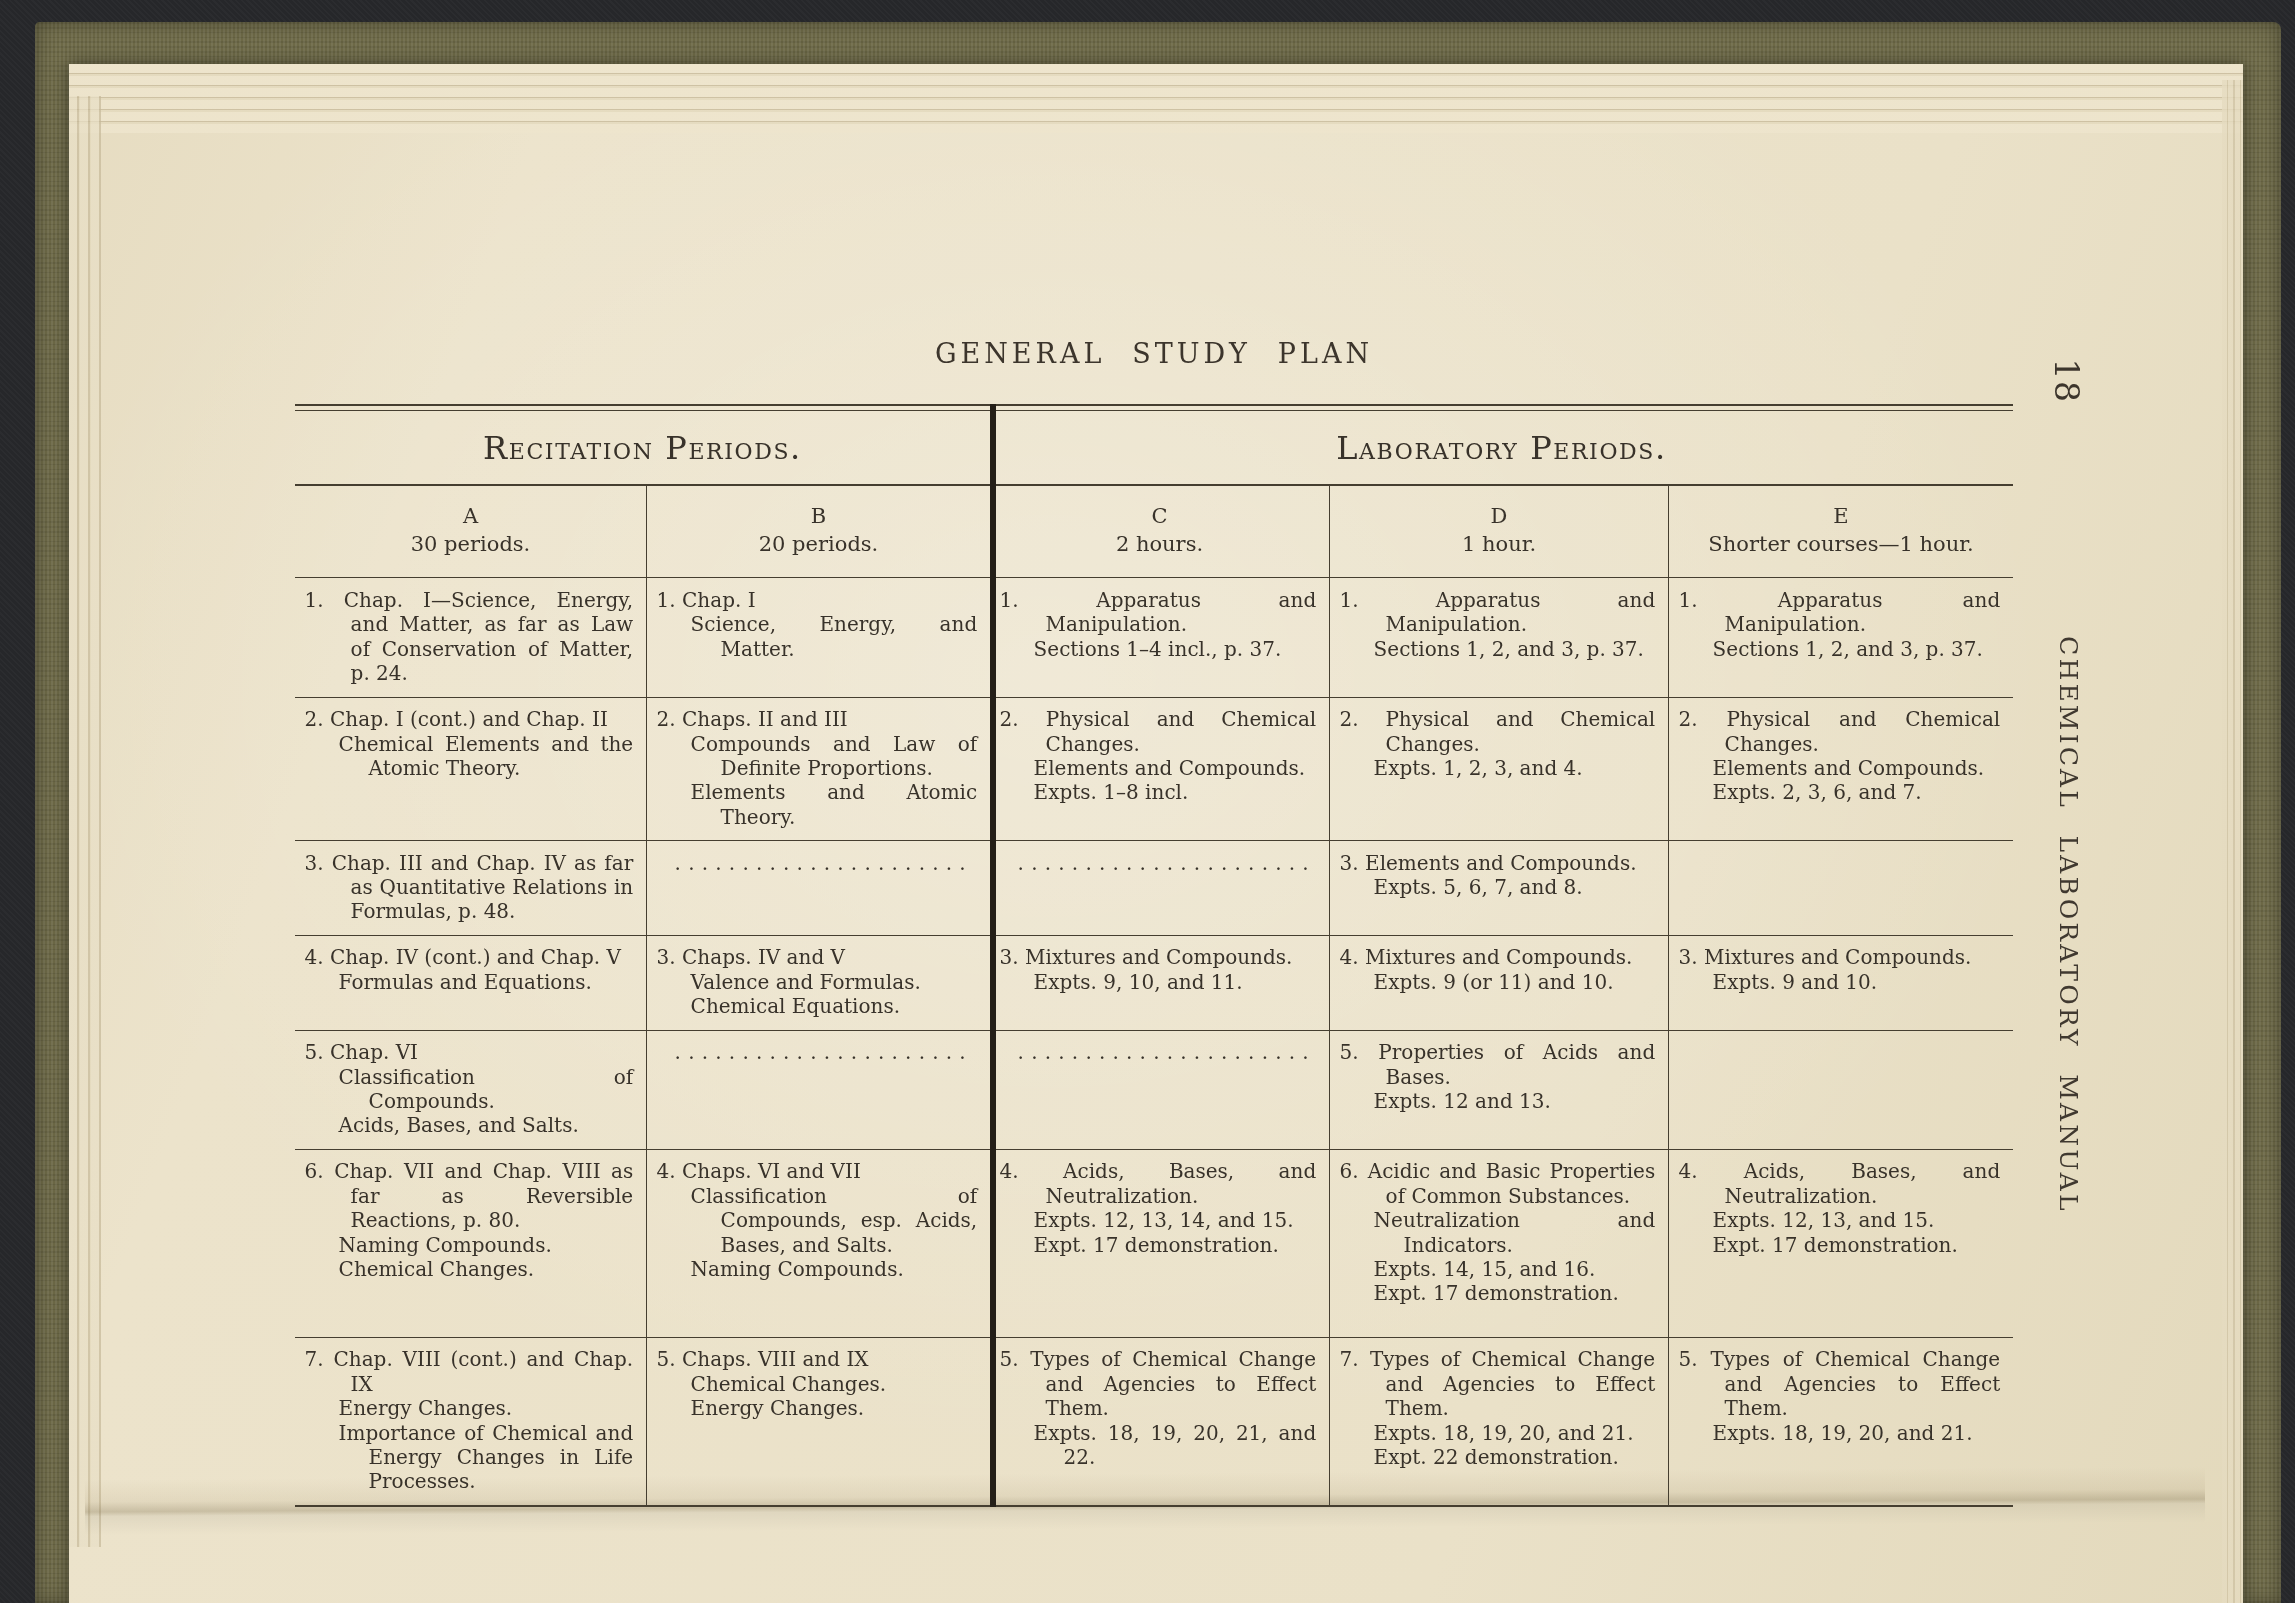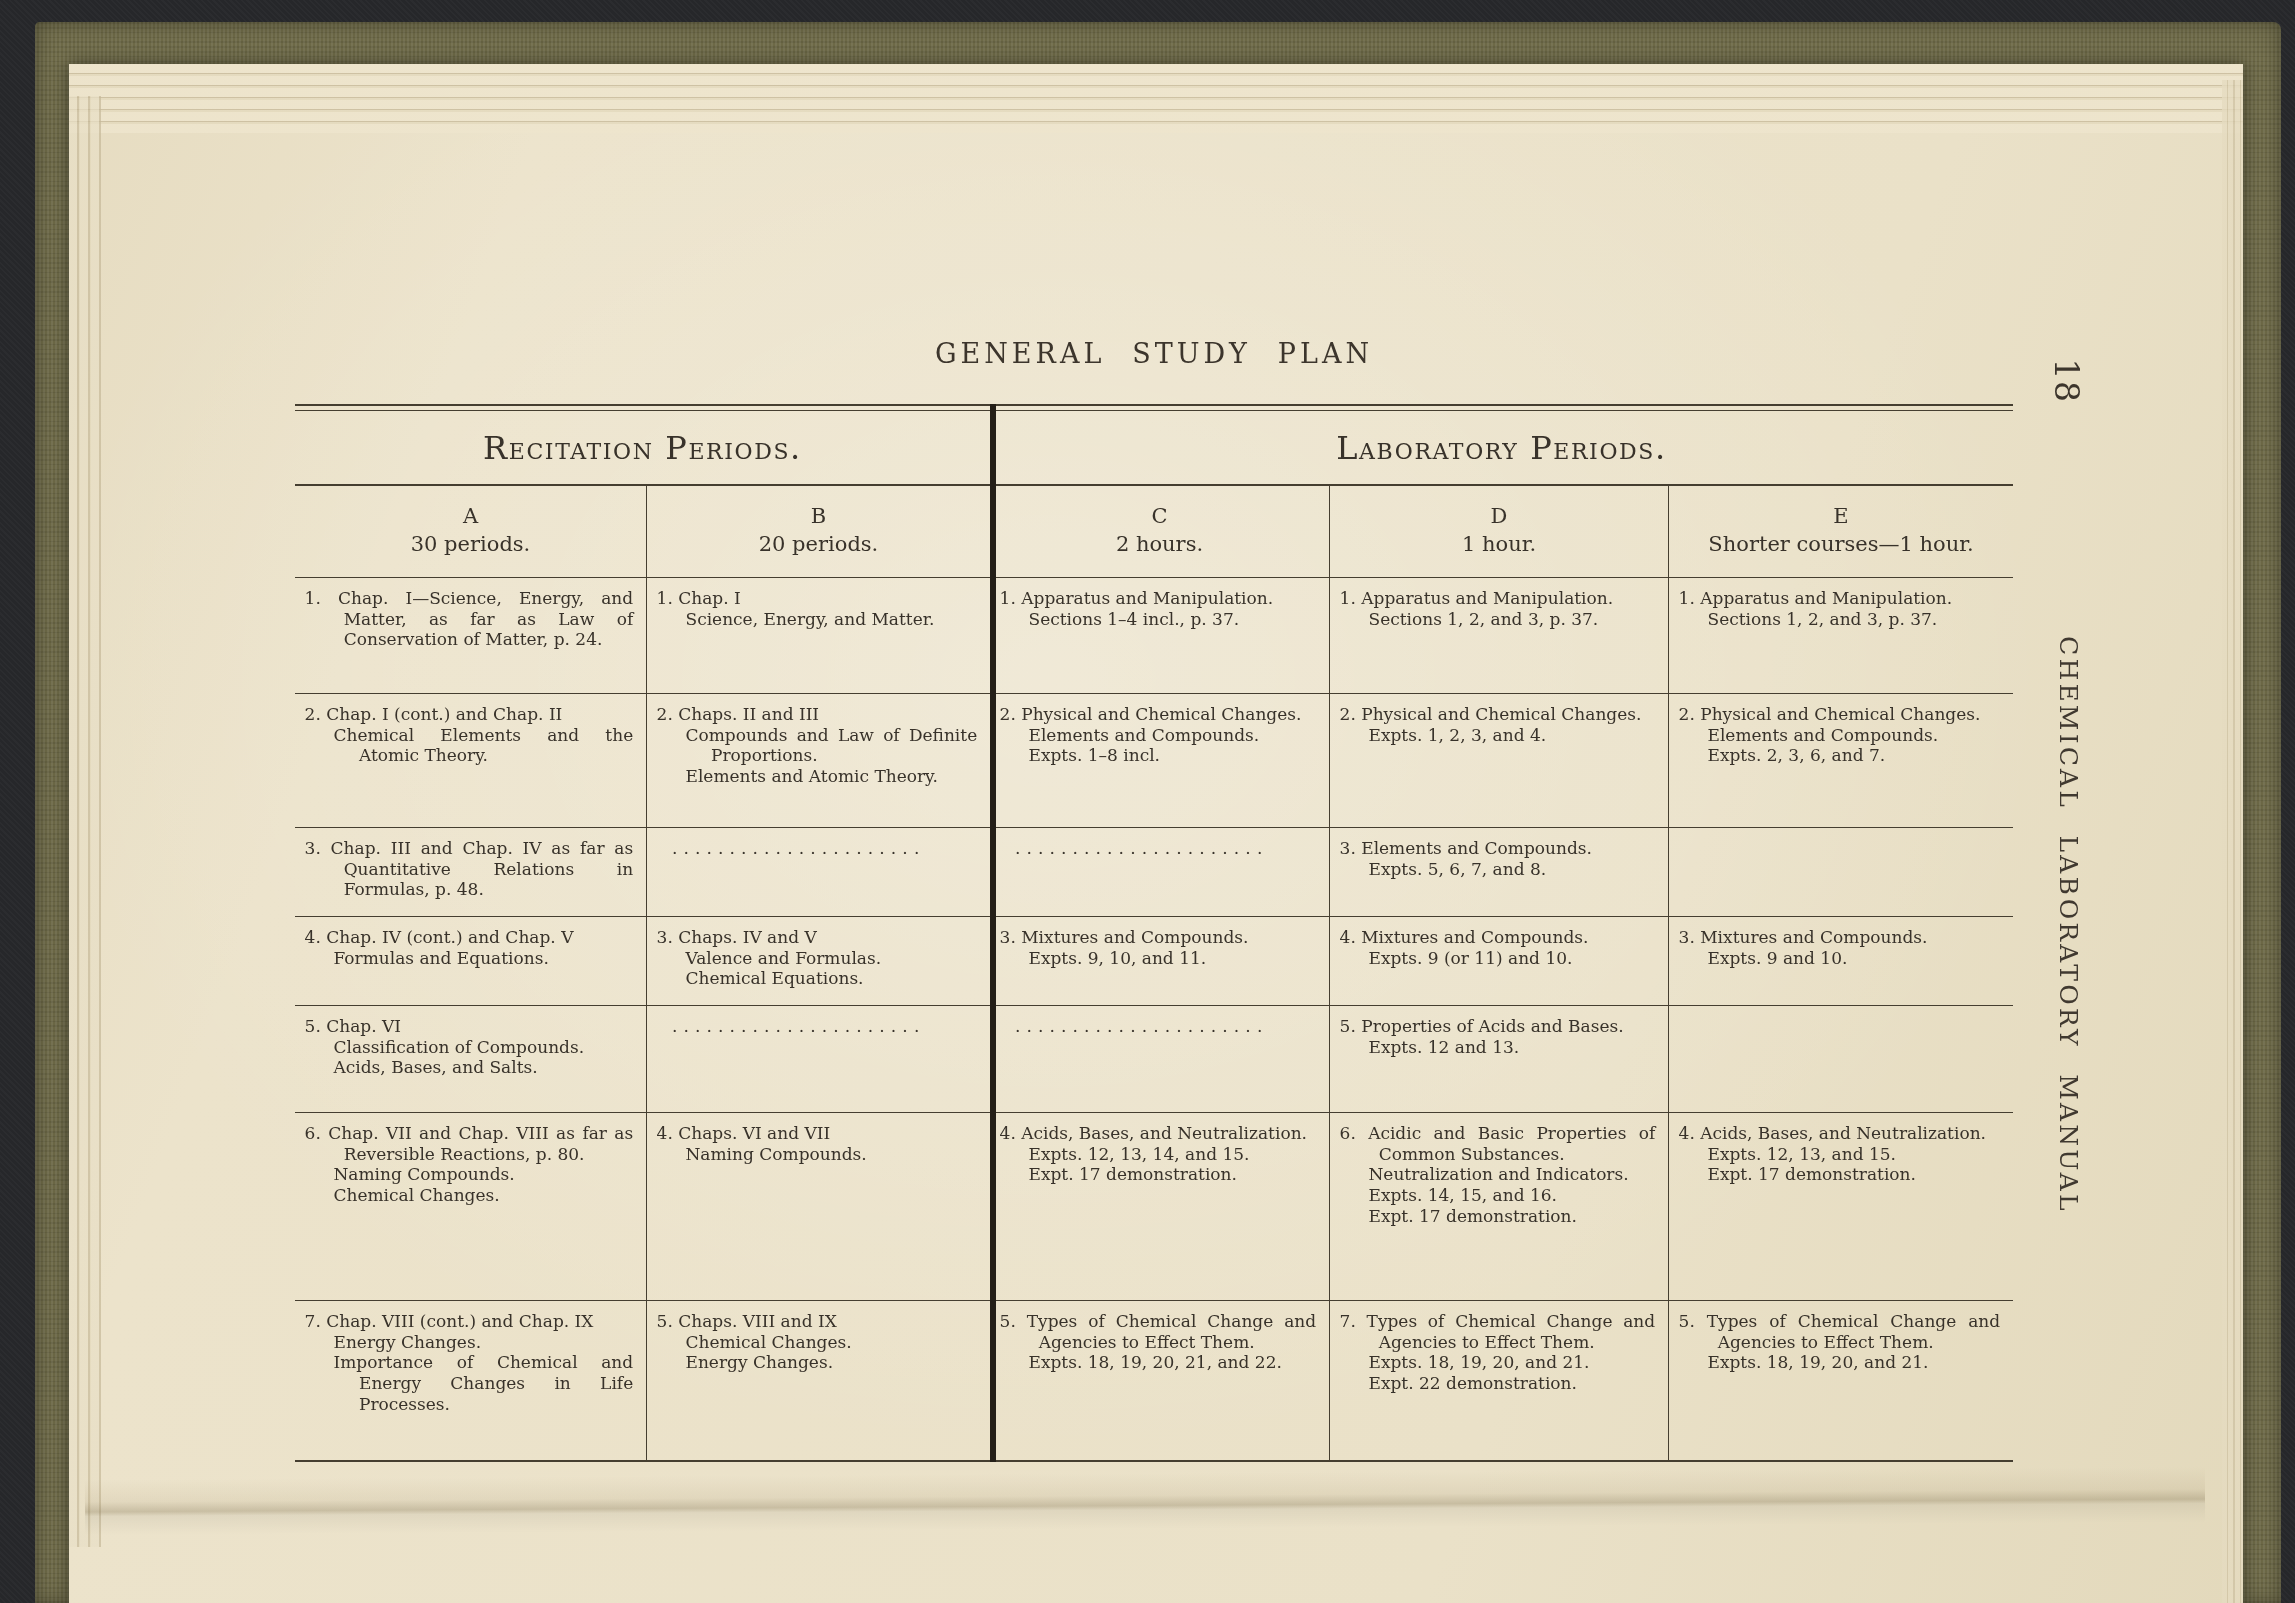--- a/index.html
+++ b/index.html
@@ -97,21 +97,21 @@
   .trow:nth-child(4){min-height:89px;}
   .trow:nth-child(5){min-height:107px;}
   .trow:nth-child(6){min-height:188px;}
   .trow:nth-child(7){min-height:159px;}
   .col0{width:351px;}
   .col1{width:344px;}
   .col2{width:339px;}
   .col3{width:339px;}
   .col4{width:345px;}
   .bl{border-left:1.6px solid var(--line);}
-  .cell{padding:9.6px 12.8px 11px 9.6px;font-size:17px;line-height:1.22;}
+  .cell{padding:9.6px 12.8px 11px 9.6px;font-size:20px;line-height:1.22;}
   .p{text-align:justify;}
   .p.n{padding-left:2.3em;text-indent:-2.3em;}
   .p.s{padding-left:3.2em;text-indent:-1.5em;}
   .p.d{padding-left:.9em;letter-spacing:.36em;text-align:left;}
   .thick-divider{
     position:absolute;left:695px;top:0;bottom:0;width:5.6px;background:#241f18;
   }
 </style>
 </head>
 <body>
@@ -263,20 +263,21 @@
           <div class="cell col4 bl"></div>
         </div>
         <div class="trow">
           <div class="cell col0">
             <div class="p n">6. Chap. VII and Chap. VIII as far as Reversible Reactions, p. 80.</div>
             <div class="p s">Naming Compounds.</div>
             <div class="p s">Chemical Changes.</div>
           </div>
           <div class="cell col1 bl">
             <div class="p n">4. Chaps. VI and VII</div>
+            <div class="p s">Classification of Compounds, esp. Acids, Bases, and Salts.</div>
             <div class="p s">Naming Compounds.</div>
           </div>
           <div class="cell col2">
             <div class="p n">4. Acids, Bases, and Neutralization.</div>
             <div class="p s">Expts. 12, 13, 14, and 15.</div>
             <div class="p s">Expt. 17 demonstration.</div>
           </div>
           <div class="cell col3 bl">
             <div class="p n">6. Acidic and Basic Properties of Common Substances.</div>
             <div class="p s">Neutralization and Indicators.</div>

